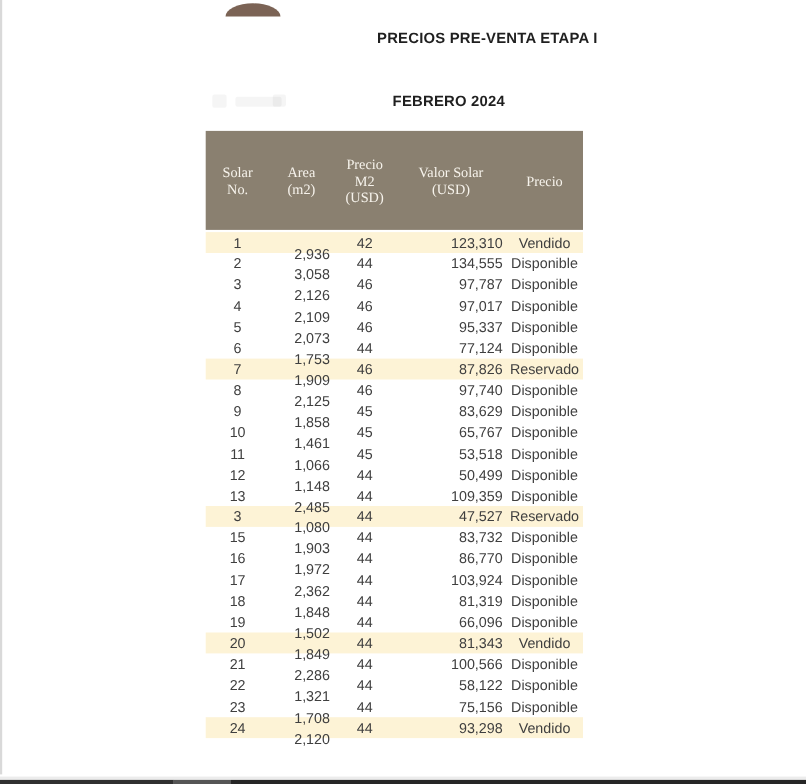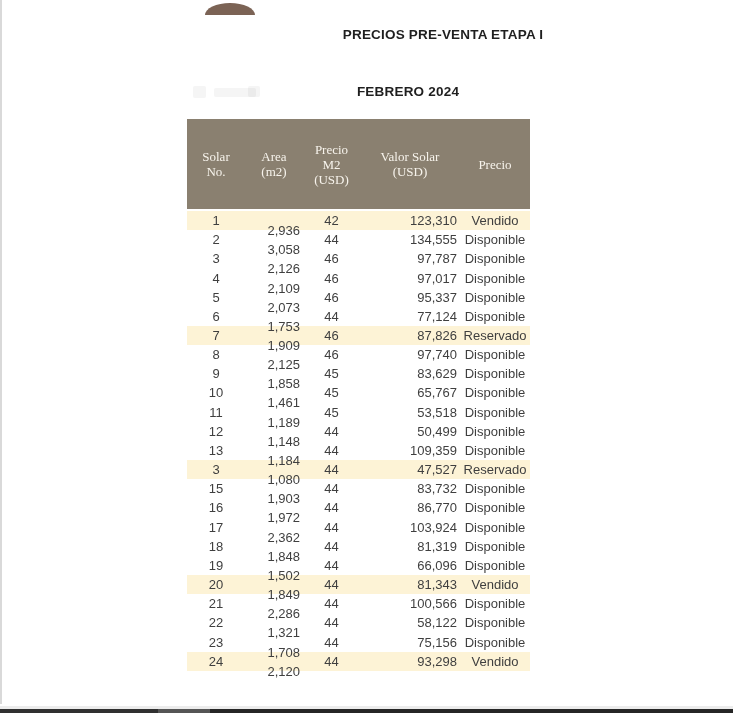--- a/index.html
+++ b/index.html
@@ -189,37 +189,37 @@
   <div class="trow">
     <div class="cell cell-solar">10</div>
     <div class="cell cell-area">1,461</div>
     <div class="cell cell-precio">45</div>
     <div class="cell cell-valor">65,767</div>
     <div class="cell cell-estatus">Disponible</div>
   </div>
 
   <div class="trow">
     <div class="cell cell-solar">11</div>
-    <div class="cell cell-area">1,189</div>
+    <div class="cell cell-area">1,066</div>
     <div class="cell cell-precio">45</div>
     <div class="cell cell-valor">53,518</div>
     <div class="cell cell-estatus">Disponible</div>
   </div>
 
   <div class="trow">
     <div class="cell cell-solar">12</div>
     <div class="cell cell-area">1,148</div>
     <div class="cell cell-precio">44</div>
     <div class="cell cell-valor">50,499</div>
     <div class="cell cell-estatus">Disponible</div>
   </div>
 
   <div class="trow">
     <div class="cell cell-solar">13</div>
-    <div class="cell cell-area">1,184</div>
+    <div class="cell cell-area">2,485</div>
     <div class="cell cell-precio">44</div>
     <div class="cell cell-valor">109,359</div>
     <div class="cell cell-estatus">Disponible</div>
   </div>
 
   <div class="trow hl">
     <div class="cell cell-solar">3</div>
     <div class="cell cell-area">1,080</div>
     <div class="cell cell-precio">44</div>
     <div class="cell cell-valor">47,527</div>

